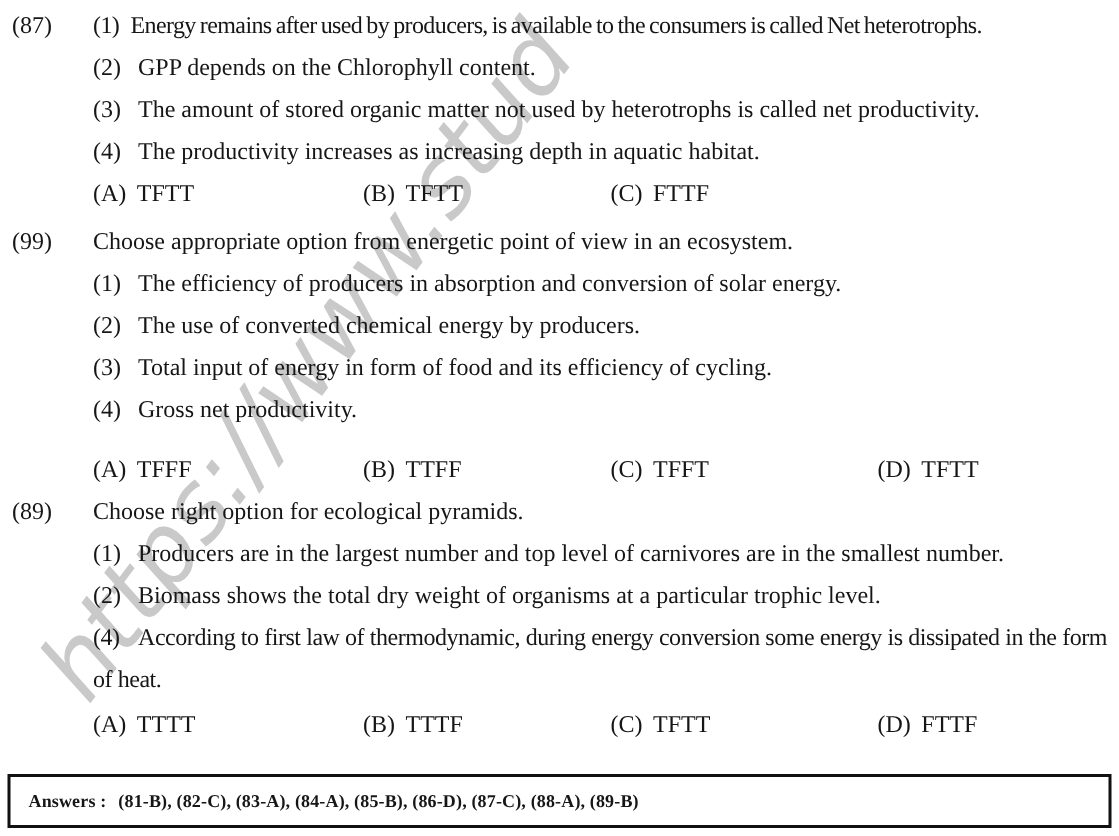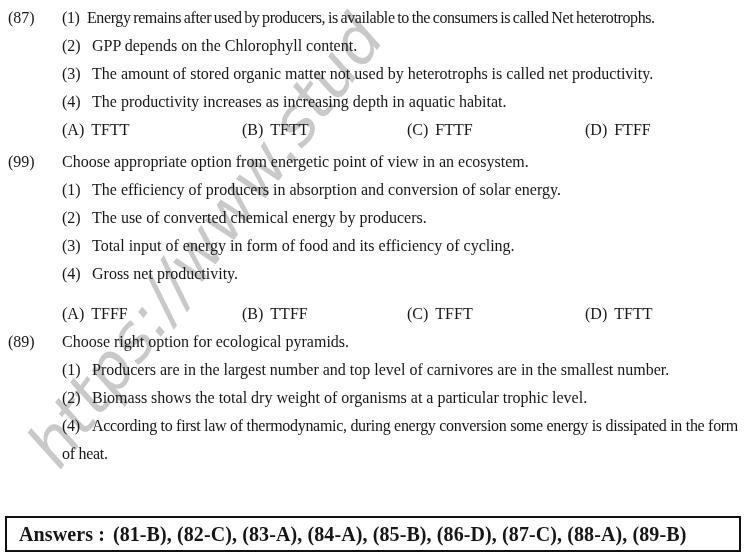--- a/index.html
+++ b/index.html
@@ -54,21 +54,21 @@
   .olabel { margin-right: 7px; }
   .answers-box {
     position: absolute;
     left: 5px; right: 5px; top: 516px;
     height: 32px;
     border: 2px solid #111111;
     display: flex;
     align-items: center;
     padding-left: 12px;
     font-weight: bold;
-    font-size: 20px;
+    font-size: 12px;
     z-index: 1;
     letter-spacing: 0.1px;
   }
   .ans-label { margin-right: 8px; }
 </style>
 </head>
 <body>
 
 <div class="watermark" style="color: rgb(201, 201, 201);">https://www.stud</div>
 
@@ -78,21 +78,20 @@
     <span class="qnum">(87)</span>
     <div class="qbody">
       <div class="stmt tight"><span class="slabel">(1)</span><span class="stext">Energy remains after used by producers, is available to the consumers is called Net heterotrophs.</span></div>
       <div class="stmt"><span class="slabel">(2)</span><span class="stext">GPP depends on the Chlorophyll content.</span></div>
       <div class="stmt"><span class="slabel">(3)</span><span class="stext">The amount of stored organic matter not used by heterotrophs is called net productivity.</span></div>
       <div class="stmt"><span class="slabel">(4)</span><span class="stext">The productivity increases as increasing depth in aquatic habitat.</span></div>
       <div class="opts">
         <span class="opt"><span class="olabel">(A)</span><span class="oval">TFTT</span></span>
         <span class="opt"><span class="olabel">(B)</span><span class="oval">TFTT</span></span>
         <span class="opt"><span class="olabel">(C)</span><span class="oval">FTTF</span></span>
-        <span class="opt"><span class="olabel">(D)</span><span class="oval">FTFF</span></span>
       </div>
     </div>
   </section>
 
   <section class="question q88">
     <span class="qnum">(99)</span>
     <div class="qbody">
       <div class="stem">Choose appropriate option from energetic point of view in an ecosystem.</div>
       <div class="stmt"><span class="slabel">(1)</span><span class="stext">The efficiency of producers in absorption and conversion of solar energy.</span></div>
       <div class="stmt"><span class="slabel">(2)</span><span class="stext">The use of converted chemical energy by producers.</span></div>
@@ -107,20 +106,26 @@
     </div>
   </section>
 
   <section class="question q89">
     <span class="qnum">(89)</span>
     <div class="qbody">
       <div class="stem">Choose right option for ecological pyramids.</div>
       <div class="stmt"><span class="slabel">(1)</span><span class="stext">Producers are in the largest number and top level of carnivores are in the smallest number.</span></div>
       <div class="stmt"><span class="slabel">(2)</span><span class="stext">Biomass shows the total dry weight of organisms at a particular trophic level.</span></div>
       <div class="stmt wrapfit"><span class="slabel">(4)</span><span class="stext">According to first law of thermodynamic, during energy conversion some energy is dissipated in the form of heat.</span></div>
+      <div class="opts">
+        <span class="opt"><span class="olabel">(A)</span><span class="oval">TTTT</span></span>
+        <span class="opt"><span class="olabel">(B)</span><span class="oval">TTTF</span></span>
+        <span class="opt"><span class="olabel">(C)</span><span class="oval">TFTT</span></span>
+        <span class="opt"><span class="olabel">(D)</span><span class="oval">FTTF</span></span>
+      </div>
     </div>
   </section>
 
 </div>
 
 <div class="answers-box">
   <span class="ans-label">Answers :</span>
   <span class="ans-list">(81-B), (82-C), (83-A), (84-A), (85-B), (86-D), (87-C), (88-A), (89-B)</span>
 </div>
 

